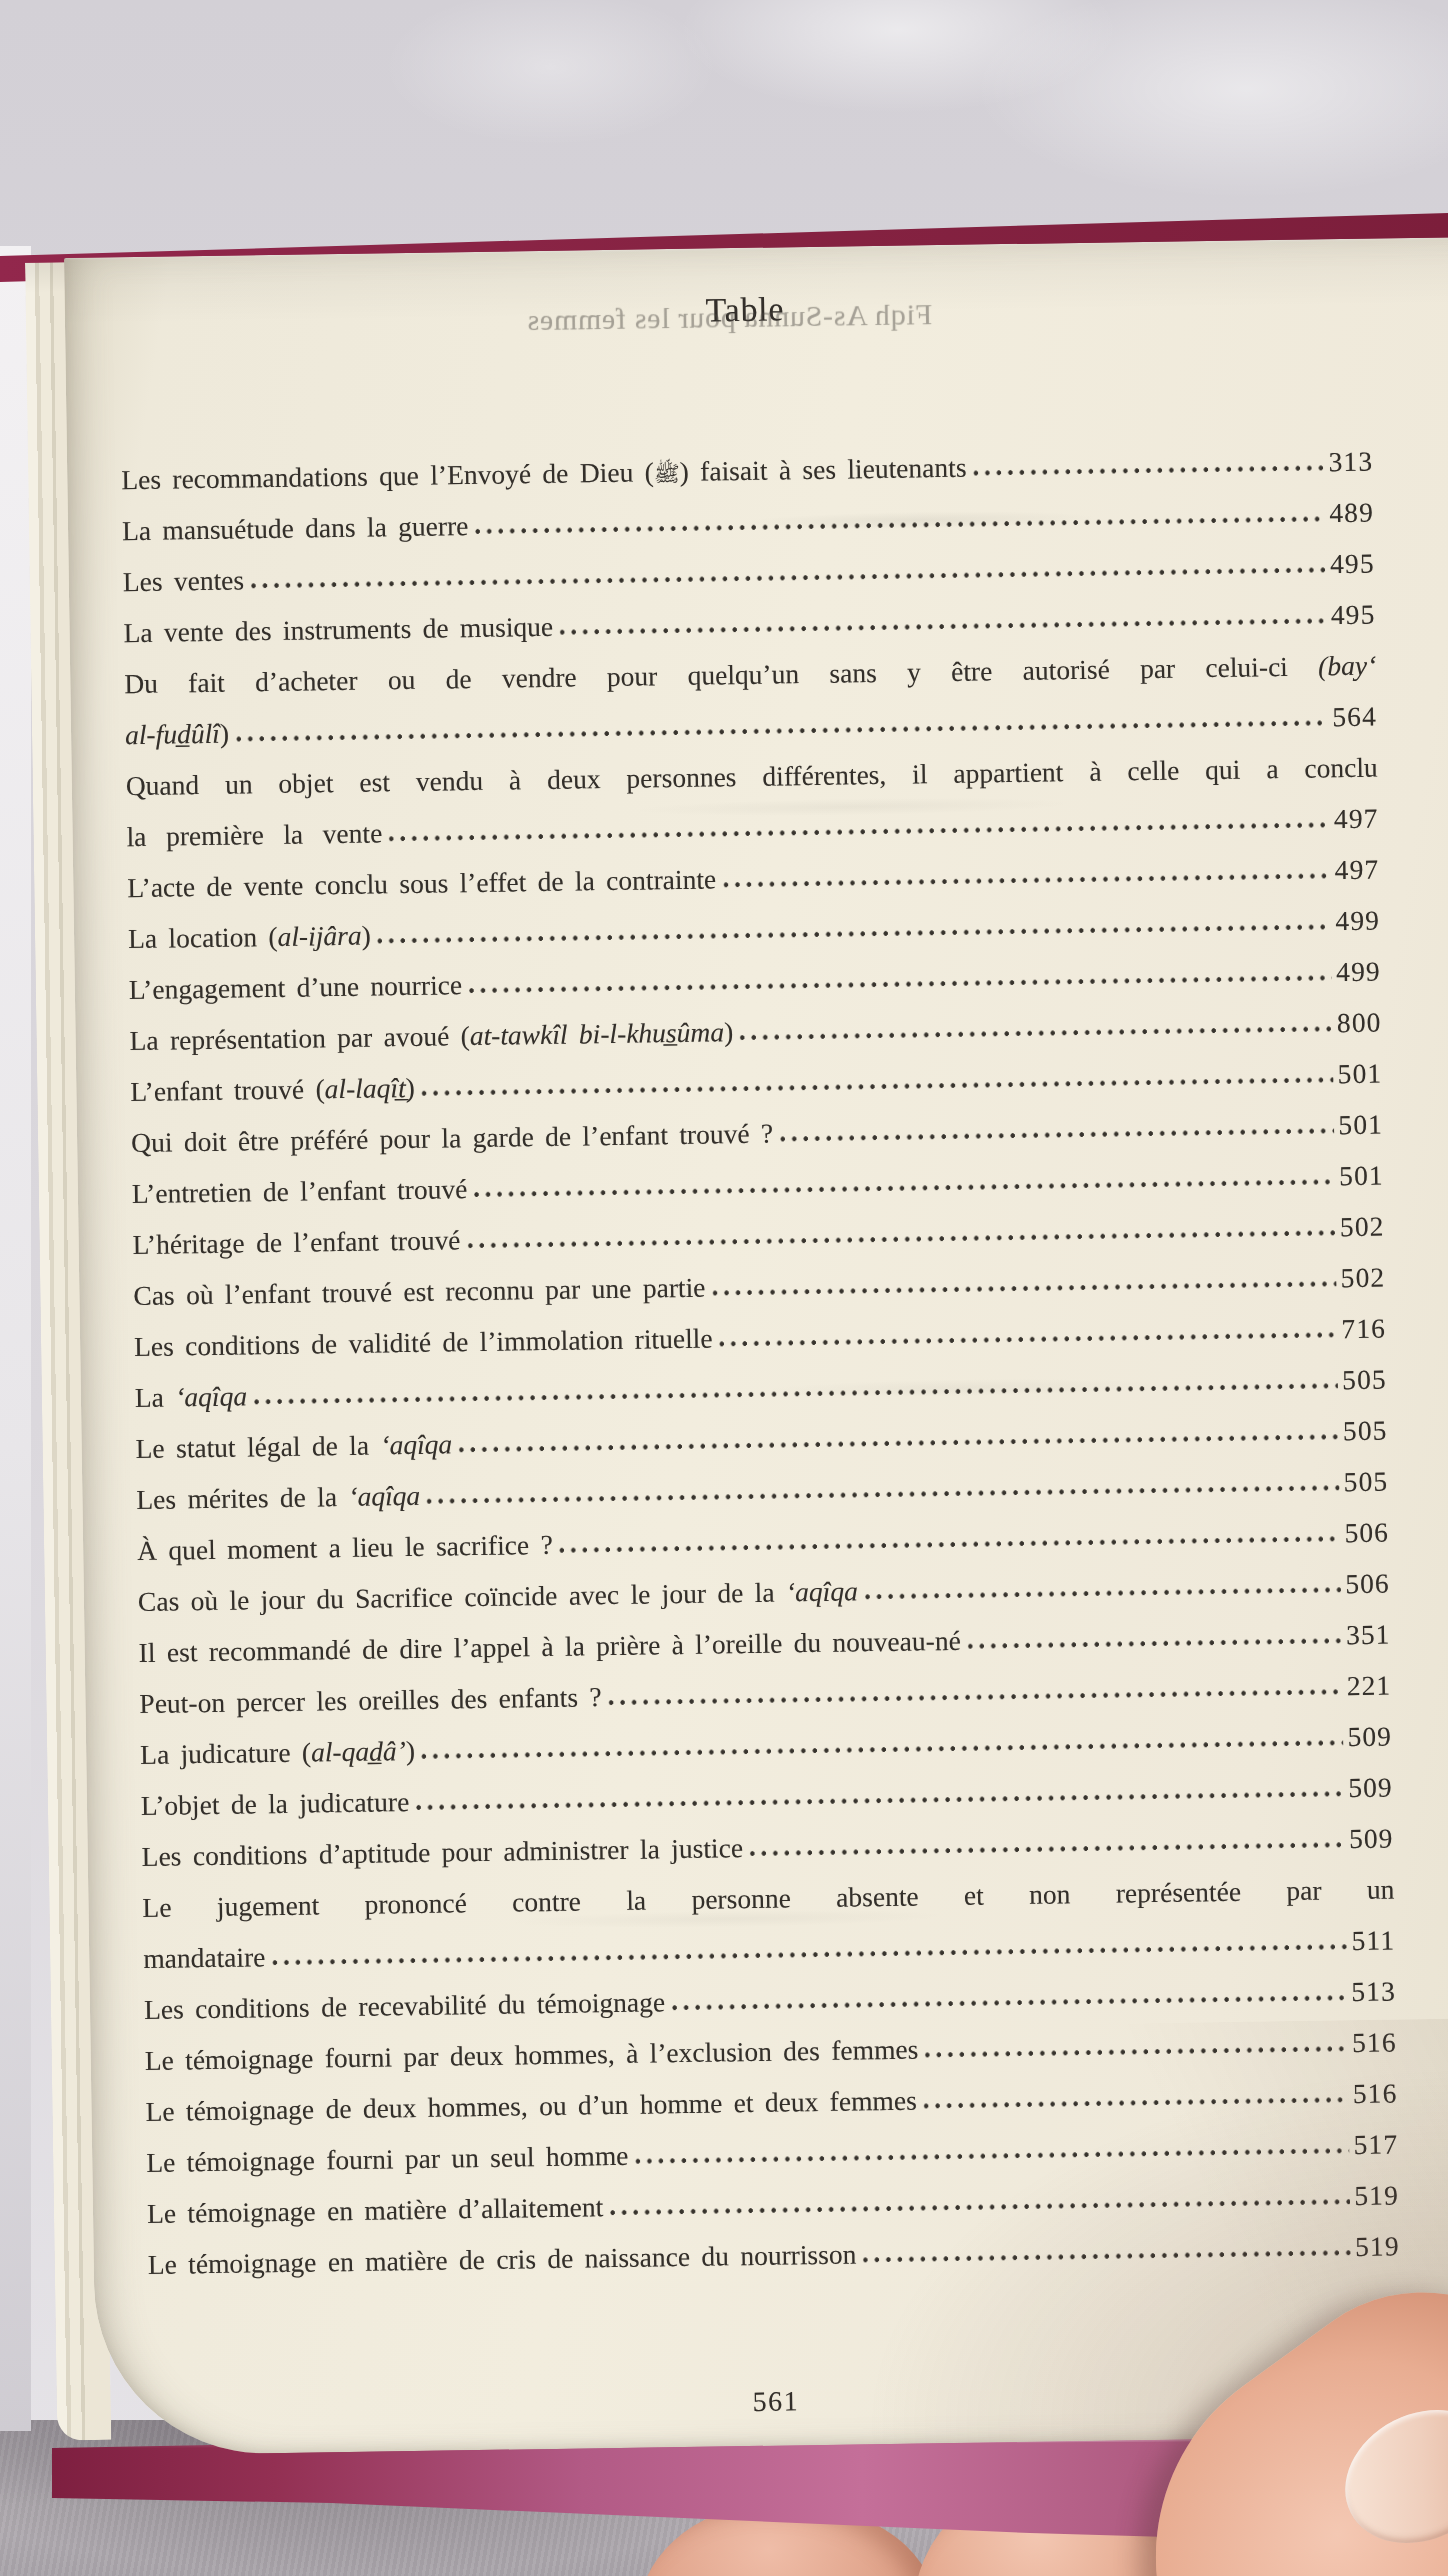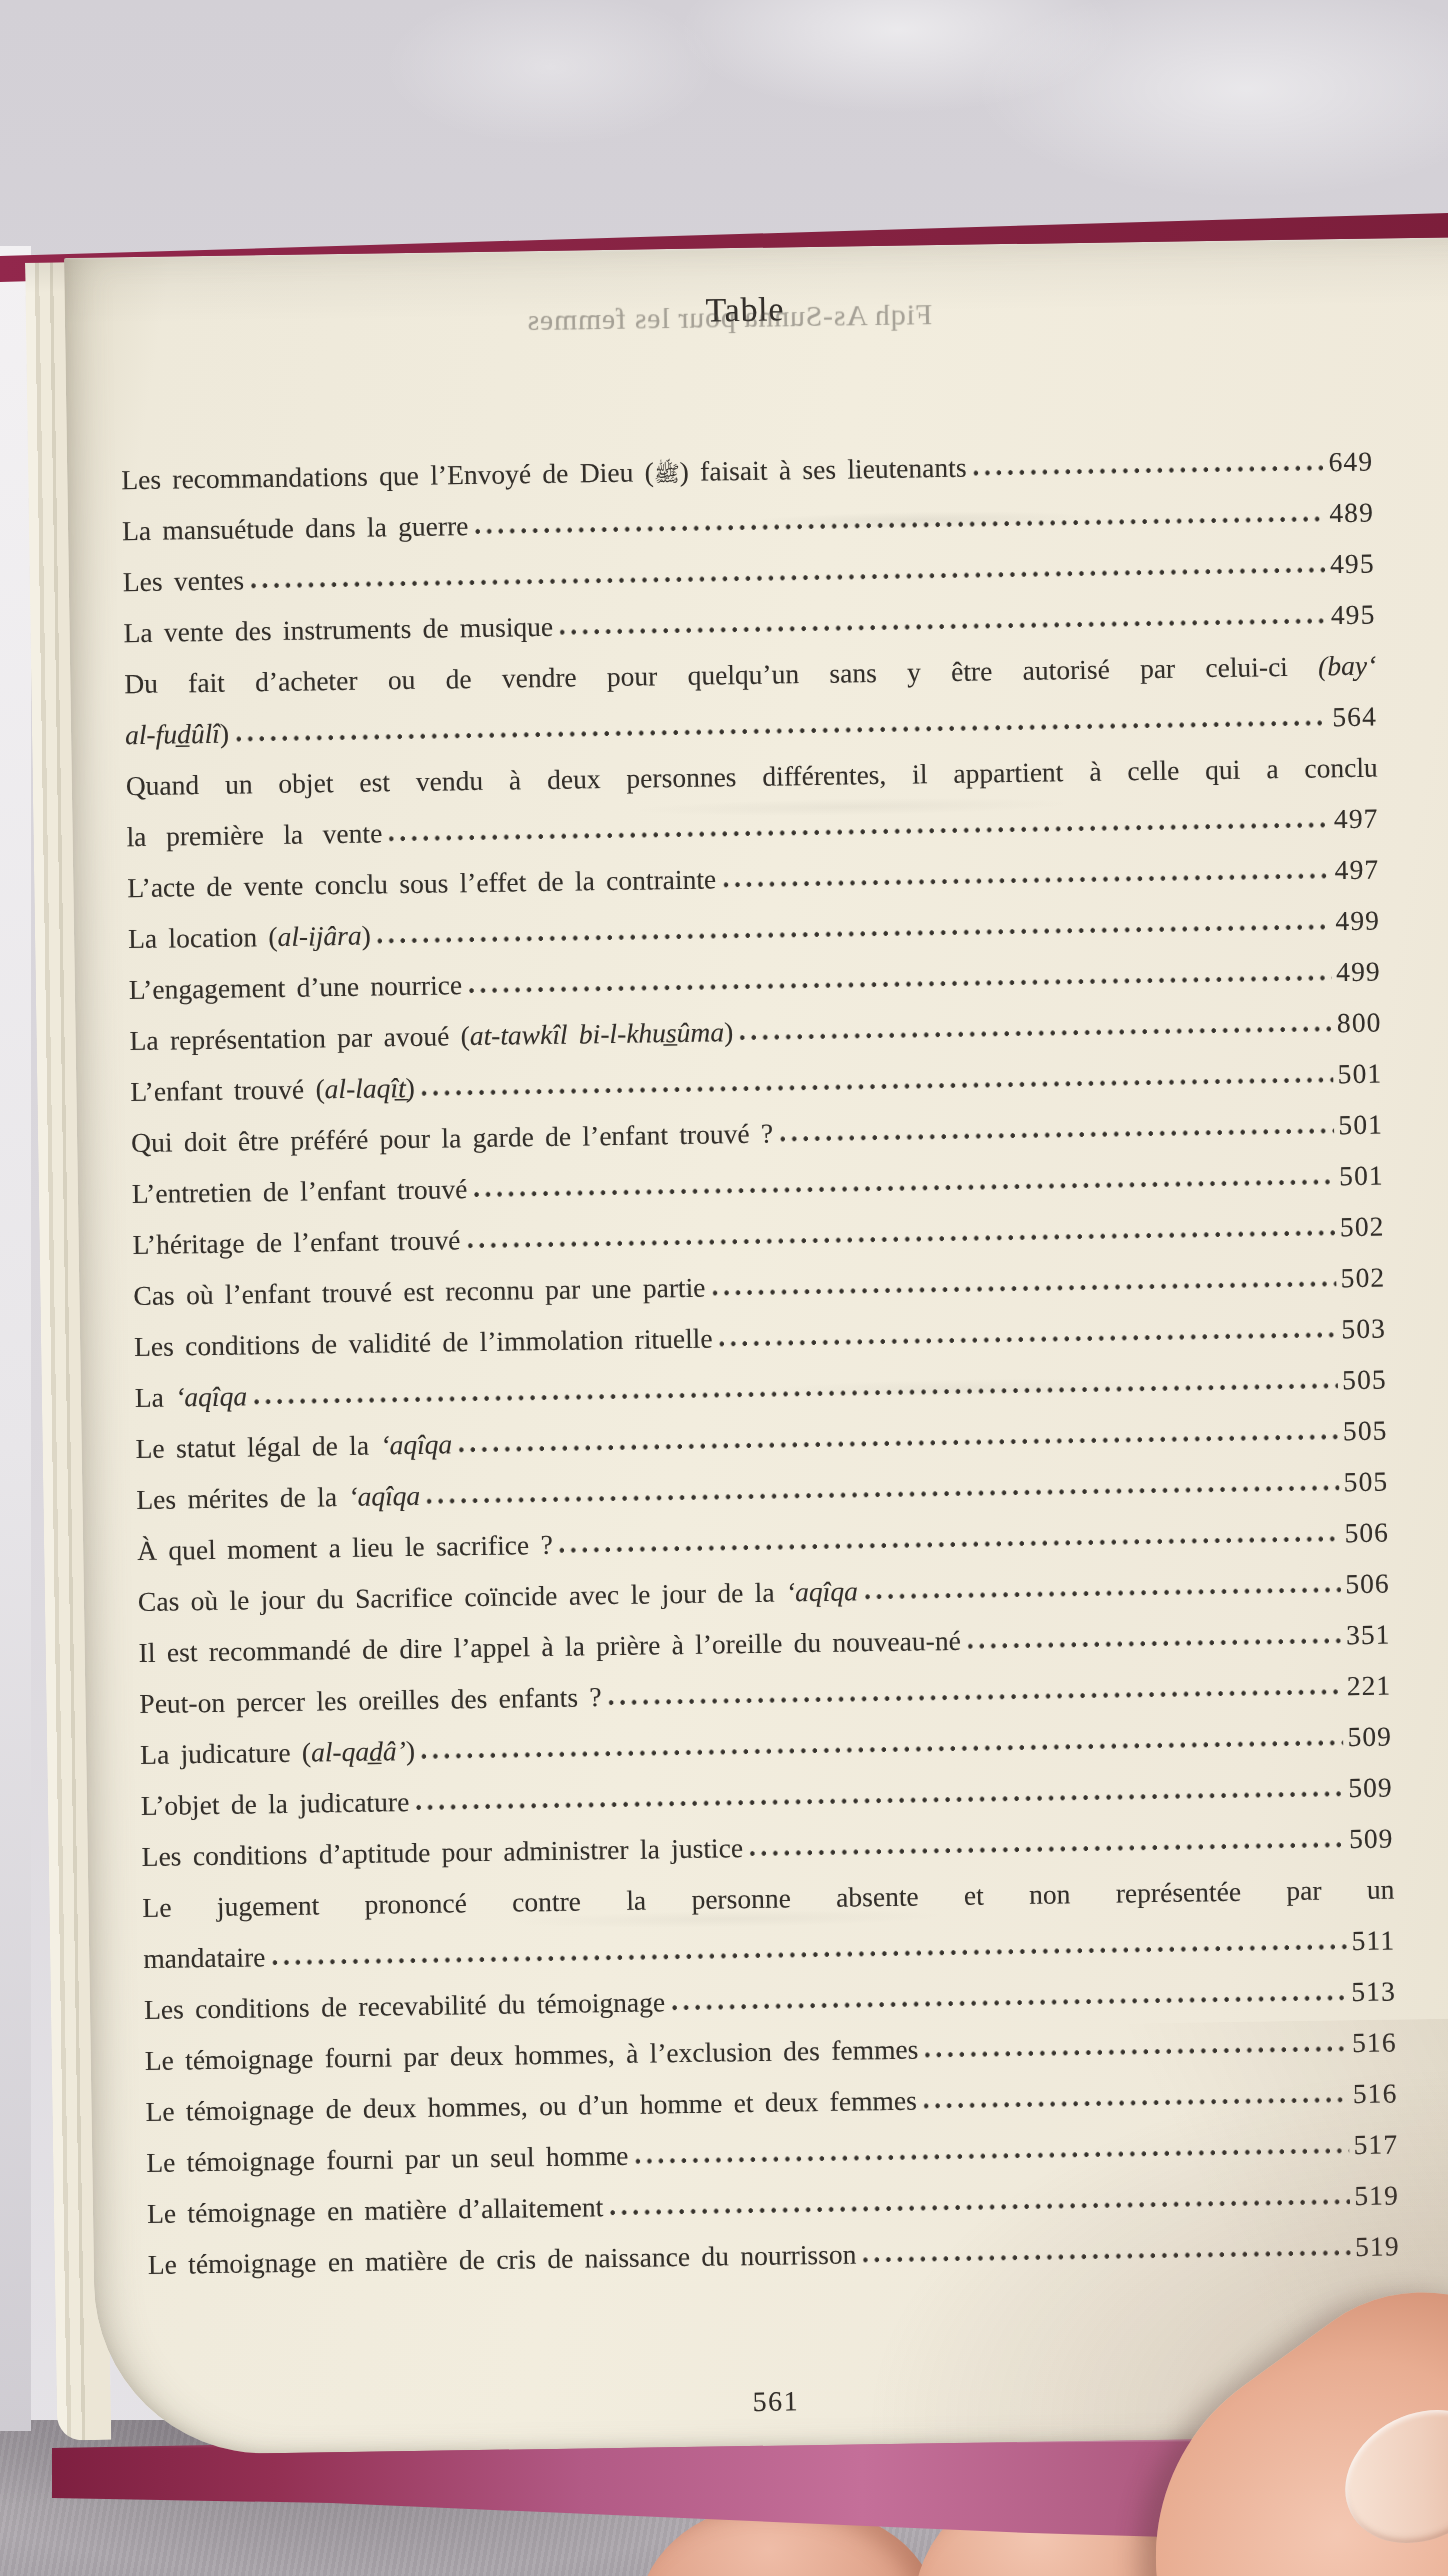--- a/index.html
+++ b/index.html
@@ -116,21 +116,21 @@
   <div class="page">
     <div class="page-content">
       <div class="ghost">Fiqh As-Sunna pour les femmes</div>
       <h1 class="title">Table</h1>
       <div class="toc">
           <div class="row">
             <span>Les recommandations que l’Envoyé de Dieu (</span>
             <span class="sym">ﷺ</span>
             <span>) faisait à ses lieutenants</span>
             <span class="dots"></span>
-            <span class="pg">649</span>
+            <span class="pg">313</span>
           </div>
           <div class="row">
             <span>La mansuétude dans la guerre</span>
             <span class="dots"></span>
             <span class="pg">489</span>
           </div>
           <div class="row">
             <span>Les ventes</span>
             <span class="dots"></span>
             <span class="pg">495</span>
@@ -200,21 +200,21 @@
             <span class="pg">502</span>
           </div>
           <div class="row">
             <span>Cas où l’enfant trouvé est reconnu par une partie</span>
             <span class="dots"></span>
             <span class="pg">502</span>
           </div>
           <div class="row">
             <span>Les conditions de validité de l’immolation rituelle</span>
             <span class="dots"></span>
-            <span class="pg">503</span>
+            <span class="pg">716</span>
           </div>
           <div class="row">
             <span>La&nbsp;</span>
             <span class="i">‘aqîqa</span>
             <span class="dots"></span>
             <span class="pg">505</span>
           </div>
           <div class="row">
             <span>Le statut légal de la&nbsp;</span>
             <span class="i">‘aqîqa</span>

